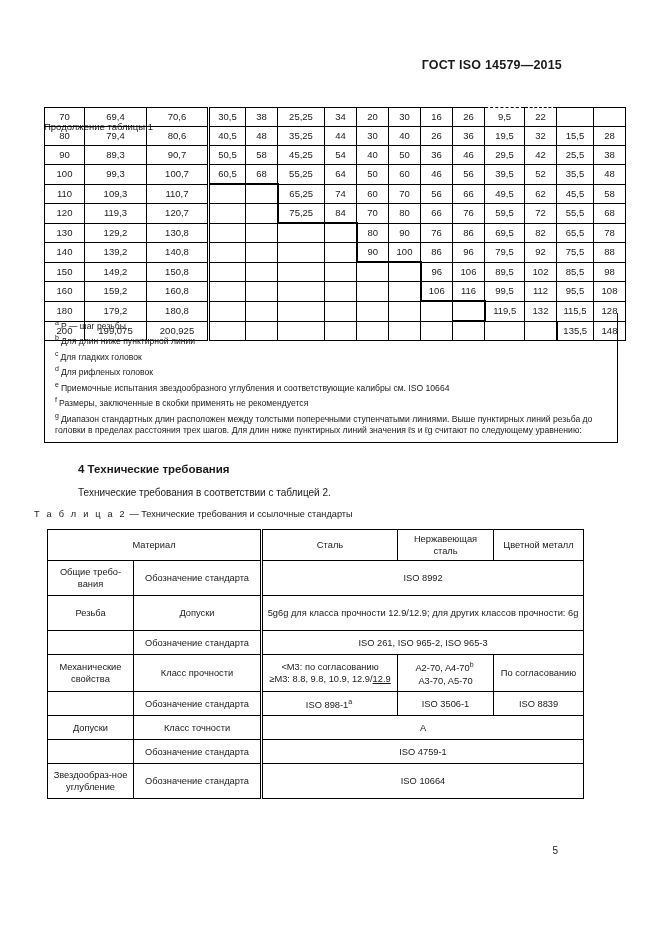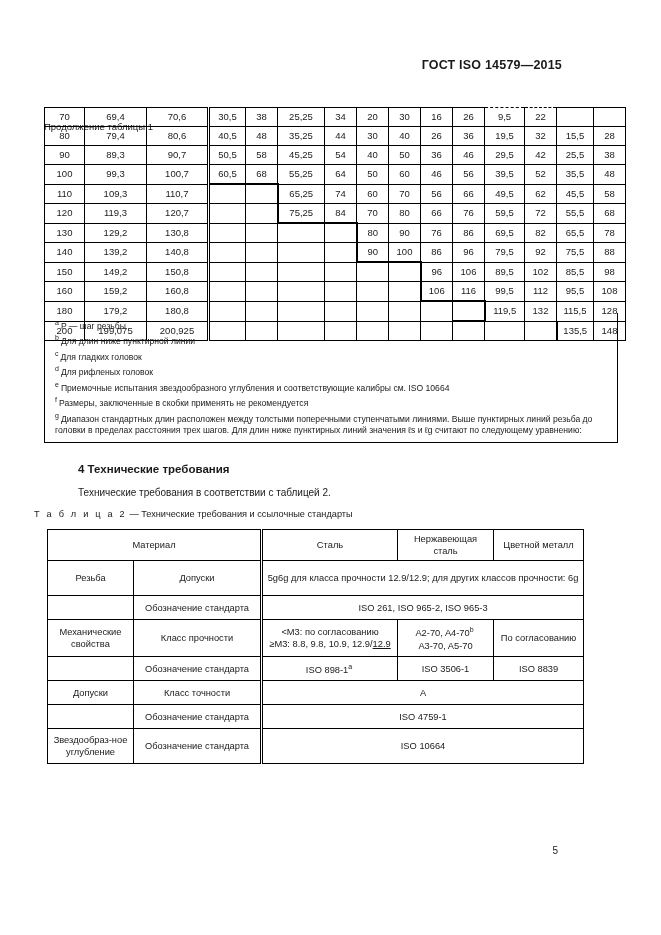--- a/index.html
+++ b/index.html
@@ -428,20 +428,25 @@
       </colgroup>
       <tbody>
 
         <tr>
           <td colspan="2" style="height:26px">Материал</td>
           <td class="dbl-left">Сталь</td>
           <td>Нержавеющая сталь</td>
           <td>Цветной металл</td>
         </tr>
 
+        <tr>
+          <td style="height:30px">Общие требо-вания</td>
+          <td>Обозначение стандарта</td>
+          <td class="dbl-left" colspan="3">ISO 8992</td>
+        </tr>
 
         <tr>
           <td style="height:30px">Резьба</td>
           <td>Допуски</td>
           <td class="dbl-left" colspan="3">5g6g для класса прочности 12.9/12.9; для других классов прочности: 6g</td>
         </tr>
 
         <tr>
           <td style="height:19px"></td>
           <td>Обозначение стандарта</td>

